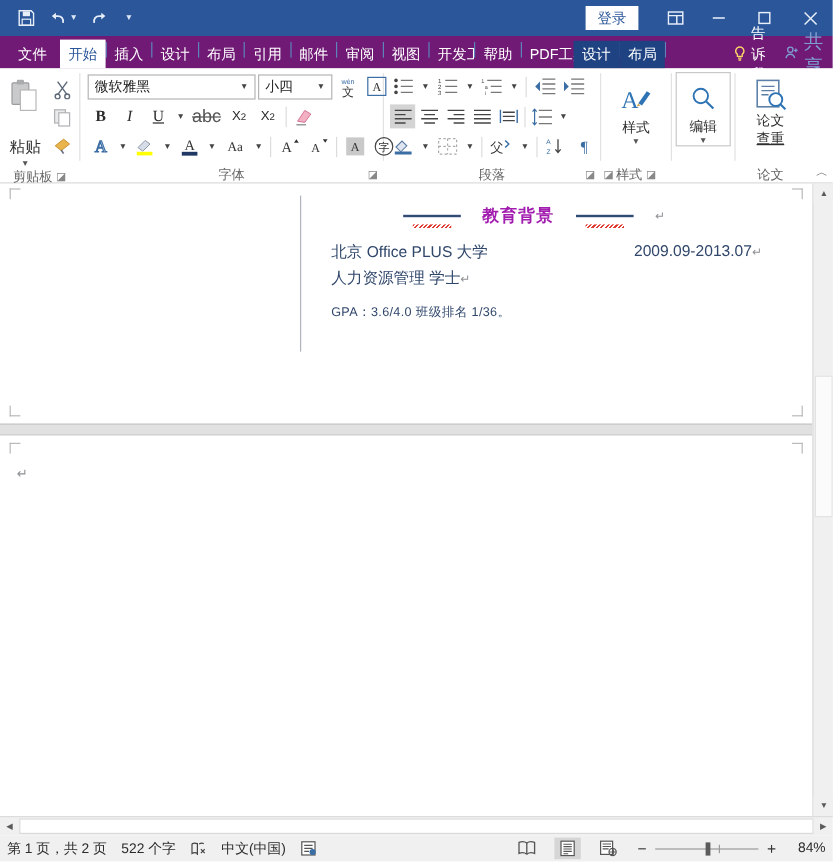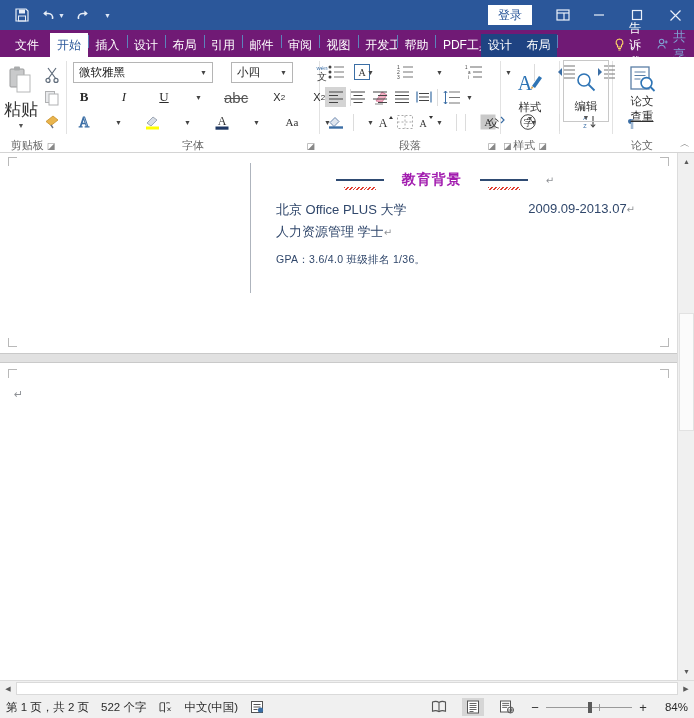--- a/index.html
+++ b/index.html
@@ -48,21 +48,21 @@
     font-size: 12px; color: #ffffff; height: 23px; line-height: 23px;
     padding: 0 7px; position: relative; white-space: nowrap;
   }
   .tab.file { padding: 0 11px; }
   .tab.active { background: #ffffff; color: #2b579a; height: 24px; line-height: 24px; }
   .tab.sel-ctx { background: #1f4382; }
   .tab-sep {
     width: 1px; height: 13px; background: #5d83bb; align-self: center; margin-bottom: 4px;
   }
   .tellme { display: flex; align-items: center; gap: 4px; padding: 0 8px; height: 23px; color:#fff; font-size:12px;margin-left:48px; }
-  .share { display: flex; align-items: center; gap: 4px; padding: 0 8px; height: 23px; color:#7f9ed0; font-size:13px; }
+  .share { display: flex; align-items: center; gap: 4px; padding: 0 8px; height: 23px; color:#7f9ed0; font-size:16px; }
 
   
   .ribbon {
     background: #ffffff; border-bottom: 1px solid #d4d4d4;
     height: 96px; flex: 0 0 96px; display: flex; position: relative;
   }
   .rgroup { display: flex; flex-direction: column; position: relative; height: 96px; }
   .rgroup-body { flex: 1; display: flex; align-items: flex-start; padding: 3px 3px 0 3px; }
   .rgroup-label {
     height: 15px; font-size: 11px; color: #666; text-align: center;
@@ -70,28 +70,28 @@
   }
   .rgroup-sep { width: 1px; background: #e2e2e2; margin: 4px 0 18px 0; }
   .dlg-launch { font-size: 9px; color: #888; }
 
   
   .clip-col-paste {
     width: 52px; display: flex; flex-direction: column; align-items: center;
     padding-top: 3px;
   }
   .big-icon { width: 34px; height: 34px; display: flex; align-items: center; justify-content: center; }
-  .big-label { font-size: 17px; color: #333; margin-top: 1px; }
+  .big-label { font-size: 13px; color: #333; margin-top: 17px; }
   .big-caret { font-size: 7px; color: #555; line-height: 6px; margin-top: 2px;}
   .clip-col-small { display: flex; flex-direction: column; padding-top: 5px; gap: 3px; }
   .sm-icon { width: 22px; height: 20px; display: flex; align-items: center; justify-content: center; }
 
   
   .font-grp-body { flex-direction: column; padding: 4px 4px 0 6px; gap: 3px; }
-  .frow { display: flex; align-items: center; gap: 18px; }
+  .frow { display: flex; align-items: center; gap: 2px; }
   .combo {
     border: 1px solid #b5b5b5; background: #fff; height: 21px;
     display: flex; align-items: center; font-size: 11.5px; color: #222;
     padding: 0 2px 0 5px;
   }
   .combo .cval { flex: 1; overflow: hidden; white-space: nowrap; }
   .combo .cdrop { width: 13px; text-align: center; font-size: 7px; color: #444; }
   .font-name { width: 140px; }
   .font-size { width: 62px; }
   .btn {

